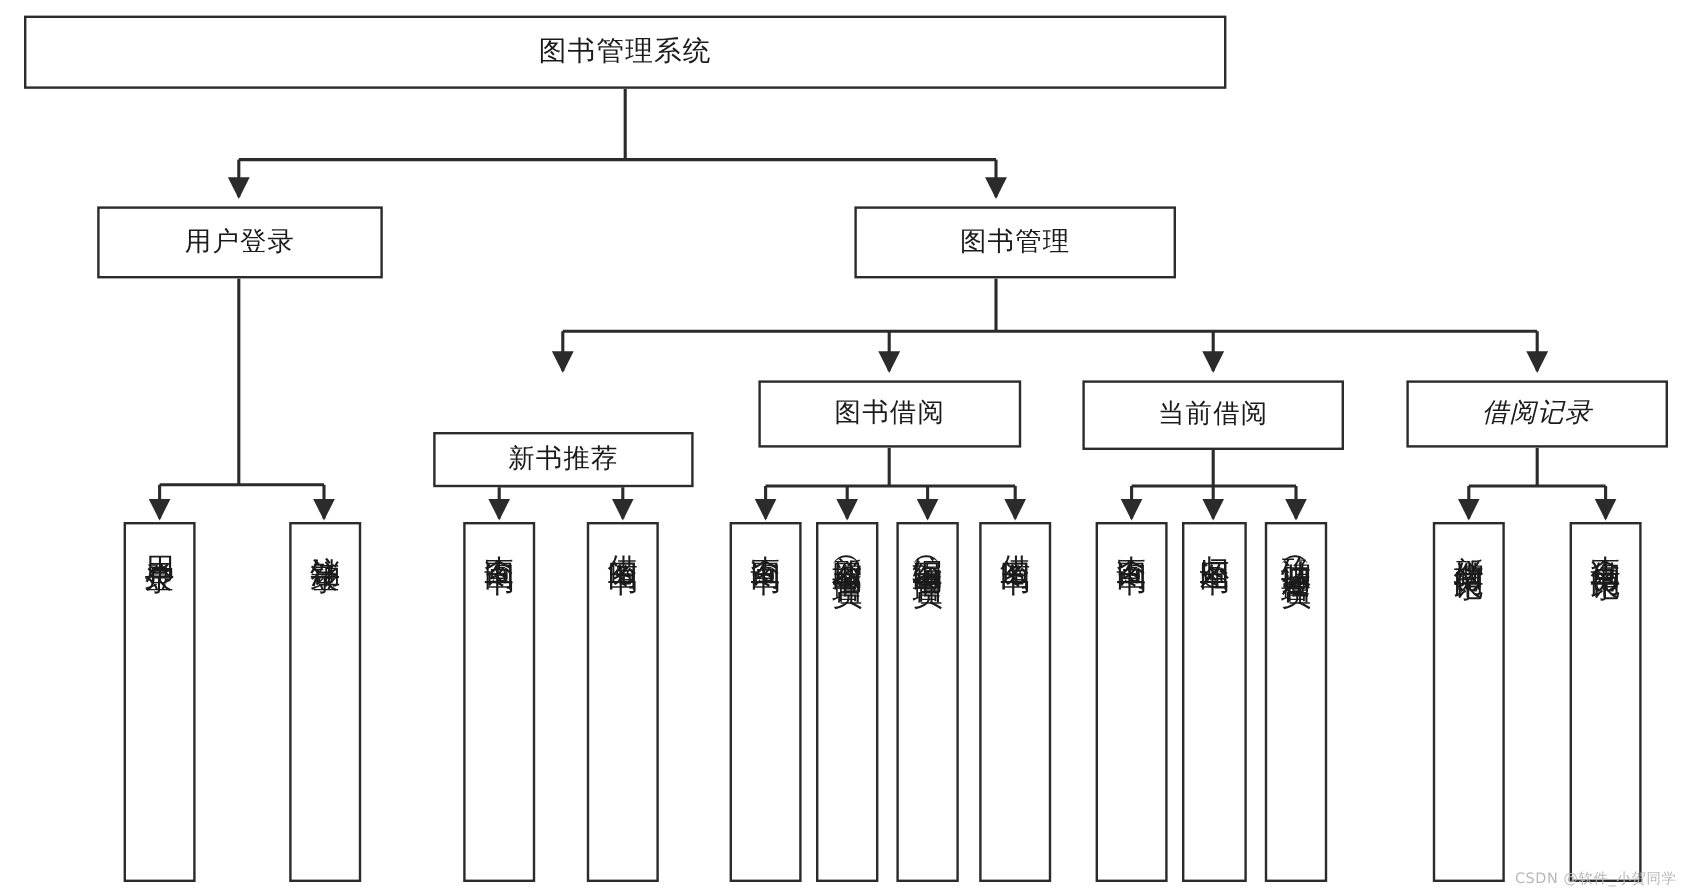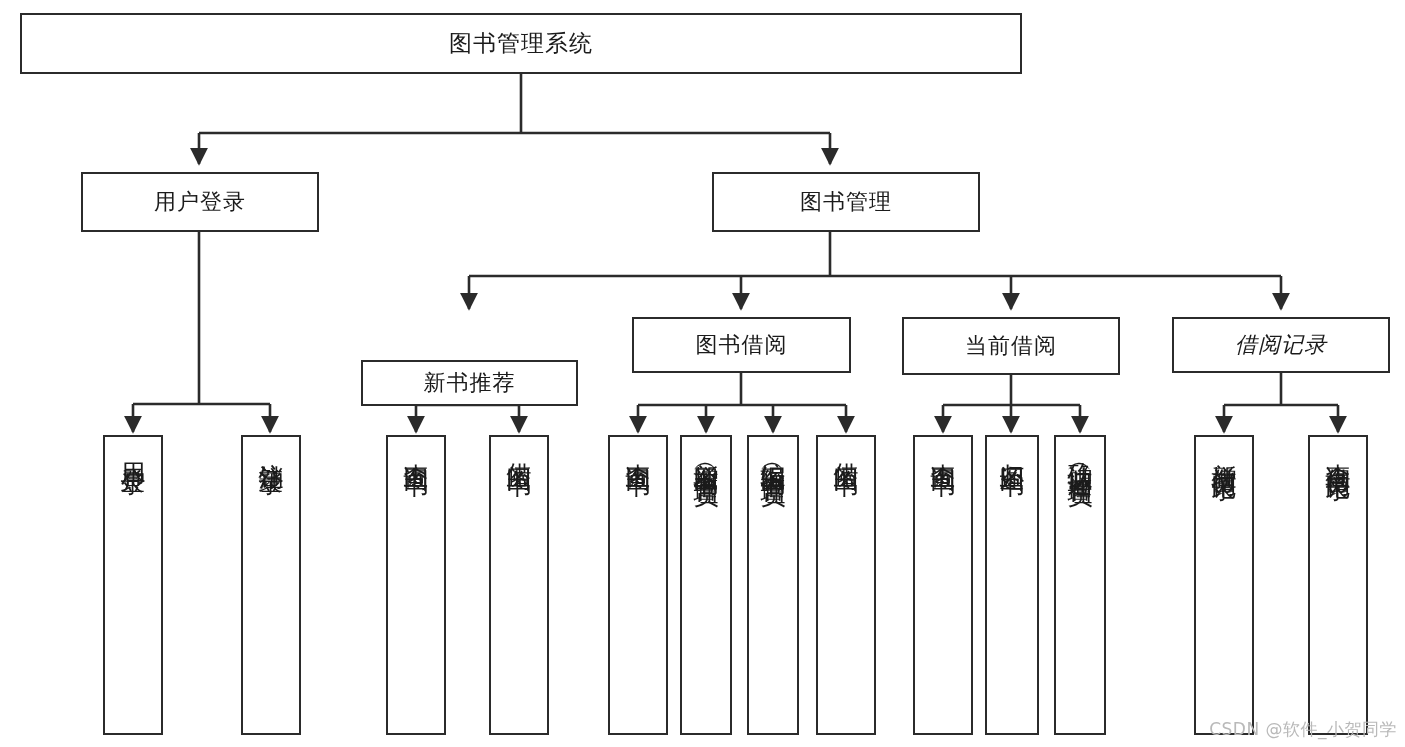--- a/index.html
+++ b/index.html
@@ -60,21 +60,21 @@
     writing-mode: vertical-rl;
     text-orientation: upright;
     display: block;
     text-align: left;
     white-space: nowrap;
   }
   .watermark {
     position: absolute;
     right: 8px;
     bottom: 6px;
-    font-size: 17px;
+    font-size: 12px;
     color: #b9b9b9;
     letter-spacing: 0.5px;
     white-space: nowrap;
     margin-left: 44px;
   }
 </style>
 </head>
 <body>
 
 <div id="diagram">

